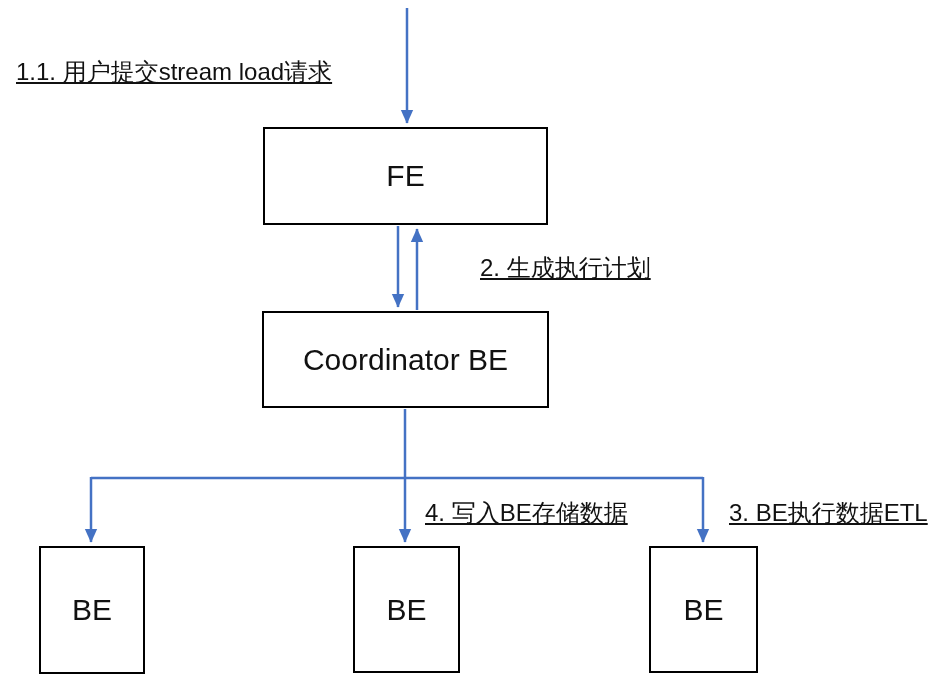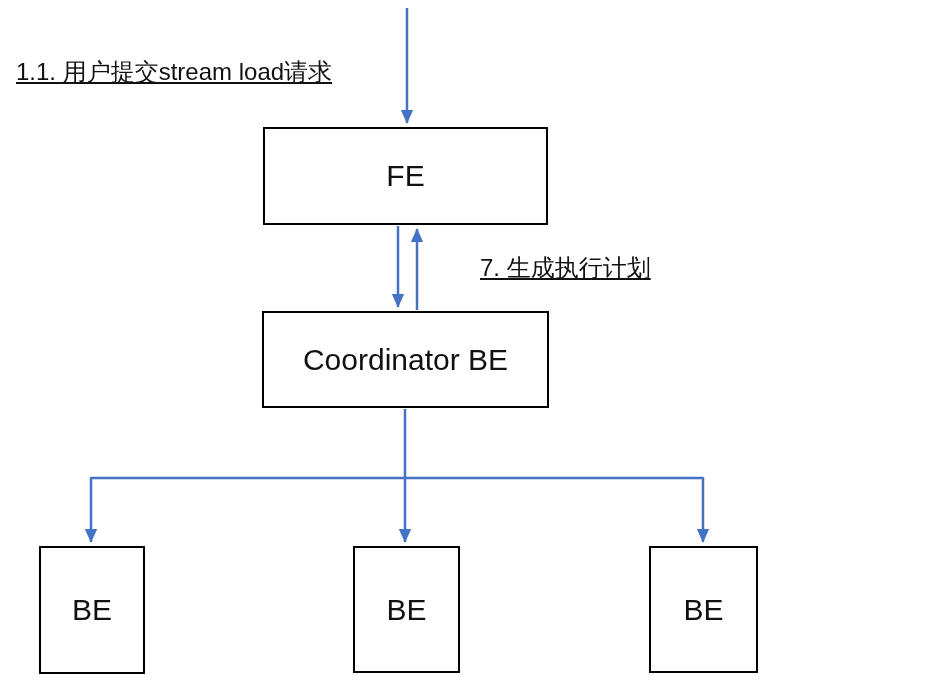--- a/index.html
+++ b/index.html
@@ -100,17 +100,19 @@
     <span>BE</span>
   </div>
 
   <div class="node node-be-right">
     <span>BE</span>
   </div>
 
   <div class="annotation ann-step-1-1">1.1. 用户提交stream load请求</div>
 
 
-  <div class="annotation ann-step-2">7. 生成执行计划</div>
+  <div class="annotation ann-step-2">2. 生成执行计划</div>
 
+  <div class="annotation ann-step-4">4. 写入BE存储数据</div>
 
+  <div class="annotation ann-step-3">3. BE执行数据ETL</div>
 
 </div>
 
 </body></html>

